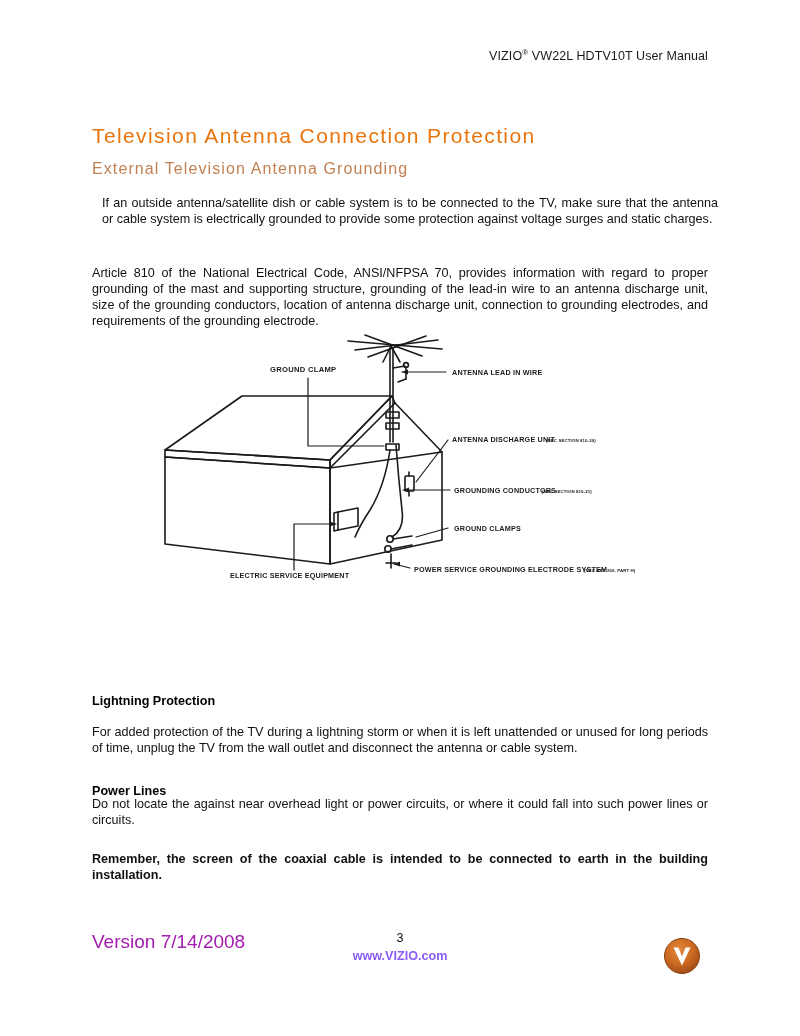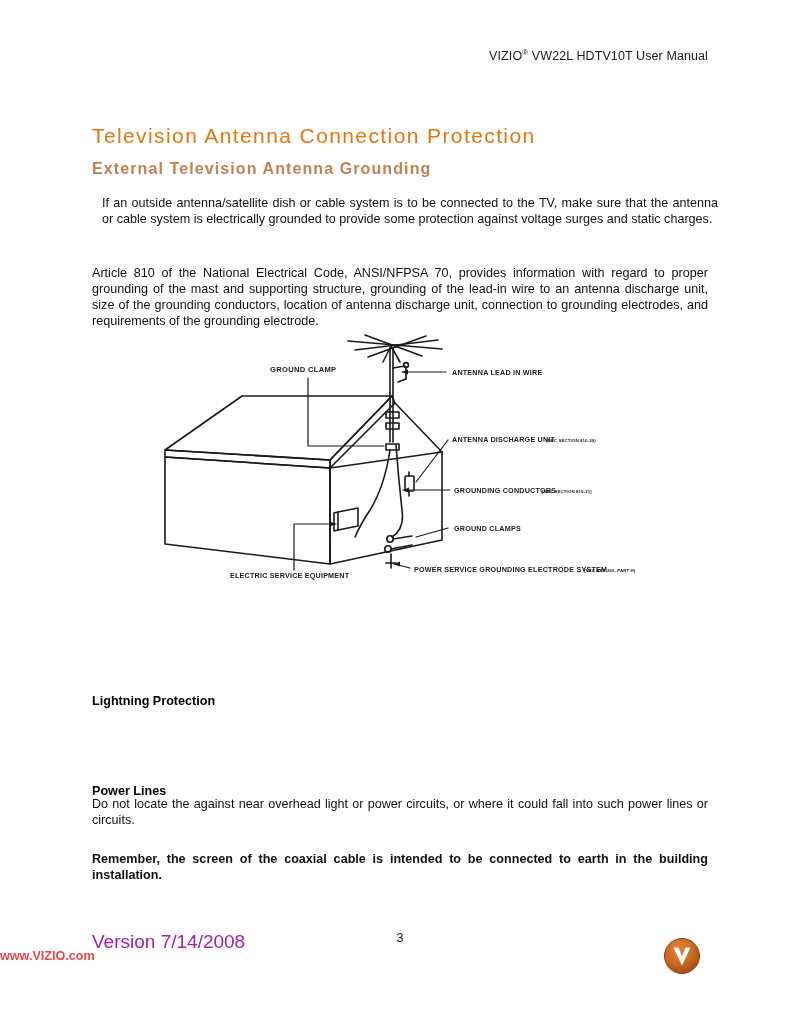--- a/index.html
+++ b/index.html
@@ -50,21 +50,21 @@
     white-space: nowrap;
     text-align: right;
   }
   .title-sub {
     position: absolute;
     left: 92px;
     top: 147px;
     font-size: 16px;
     color: #C28152;
     letter-spacing: 1.1px;
-    font-weight: 700;
+    font-weight: 400;
     white-space: nowrap;
   }
 
   
   .para {
     position: absolute;
     left: 92px;
     width: 616px;
     font-size: 12.6px;
     line-height: 16.3px;
@@ -117,23 +117,24 @@
     width: 800px;
     text-align: center;
     font-size: 12.6px;
     color: #111;
   }
   .footer-site {
     position: absolute;
     left: 0;
     top: 949px;
     width: 800px;
+    text-align: center;
     font-size: 12.6px;
     font-weight: bold;
-    color: #ef4444;
+    color: #8b5cf6;
   }
   .footer-logo {
     position: absolute;
     left: 661px;
     top: 935px;
     width: 42px;
     height: 42px;
   }
 </style>
 </head>
@@ -226,20 +227,21 @@
         <text x="392" y="161" font-size="4.4" letter-spacing="0.1">(NEC SECTION 810-21)</text>
         <text x="304" y="199" font-size="7.2" letter-spacing="0.2">GROUND CLAMPS</text>
         <text x="80" y="246" font-size="7.2" letter-spacing="0.2">ELECTRIC SERVICE EQUIPMENT</text>
         <text x="264" y="240" font-size="7.2" letter-spacing="0.2">POWER SERVICE GROUNDING ELECTRODE SYSTEM</text>
         <text x="434" y="240" font-size="4.4" letter-spacing="0.1">(NEC ART 250, PART H)</text>
       </g>
     </svg>
   </div>
 
   <div class="section-head" id="head-lightning">Lightning Protection</div>
+  <p class="para" id="para-lightning">For added protection of the TV during a lightning storm or when it is left unattended or unused for long periods of time, unplug the TV from the wall outlet and disconnect the antenna or cable system.</p>
 
   <div class="section-head" id="head-power">Power Lines</div>
   <p class="para" id="para-power">Do not locate the against near overhead light or power circuits, or where it could fall into such power lines or circuits.</p>
 
   <p class="para" id="para-remember">Remember, the screen of the coaxial cable is intended to be connected to earth in the building installation.</p>
 
   <div class="footer-version">Version 7/14/2008</div>
   <div class="footer-pageno">3</div>
   <div class="footer-site">www.VIZIO.com</div>
 

